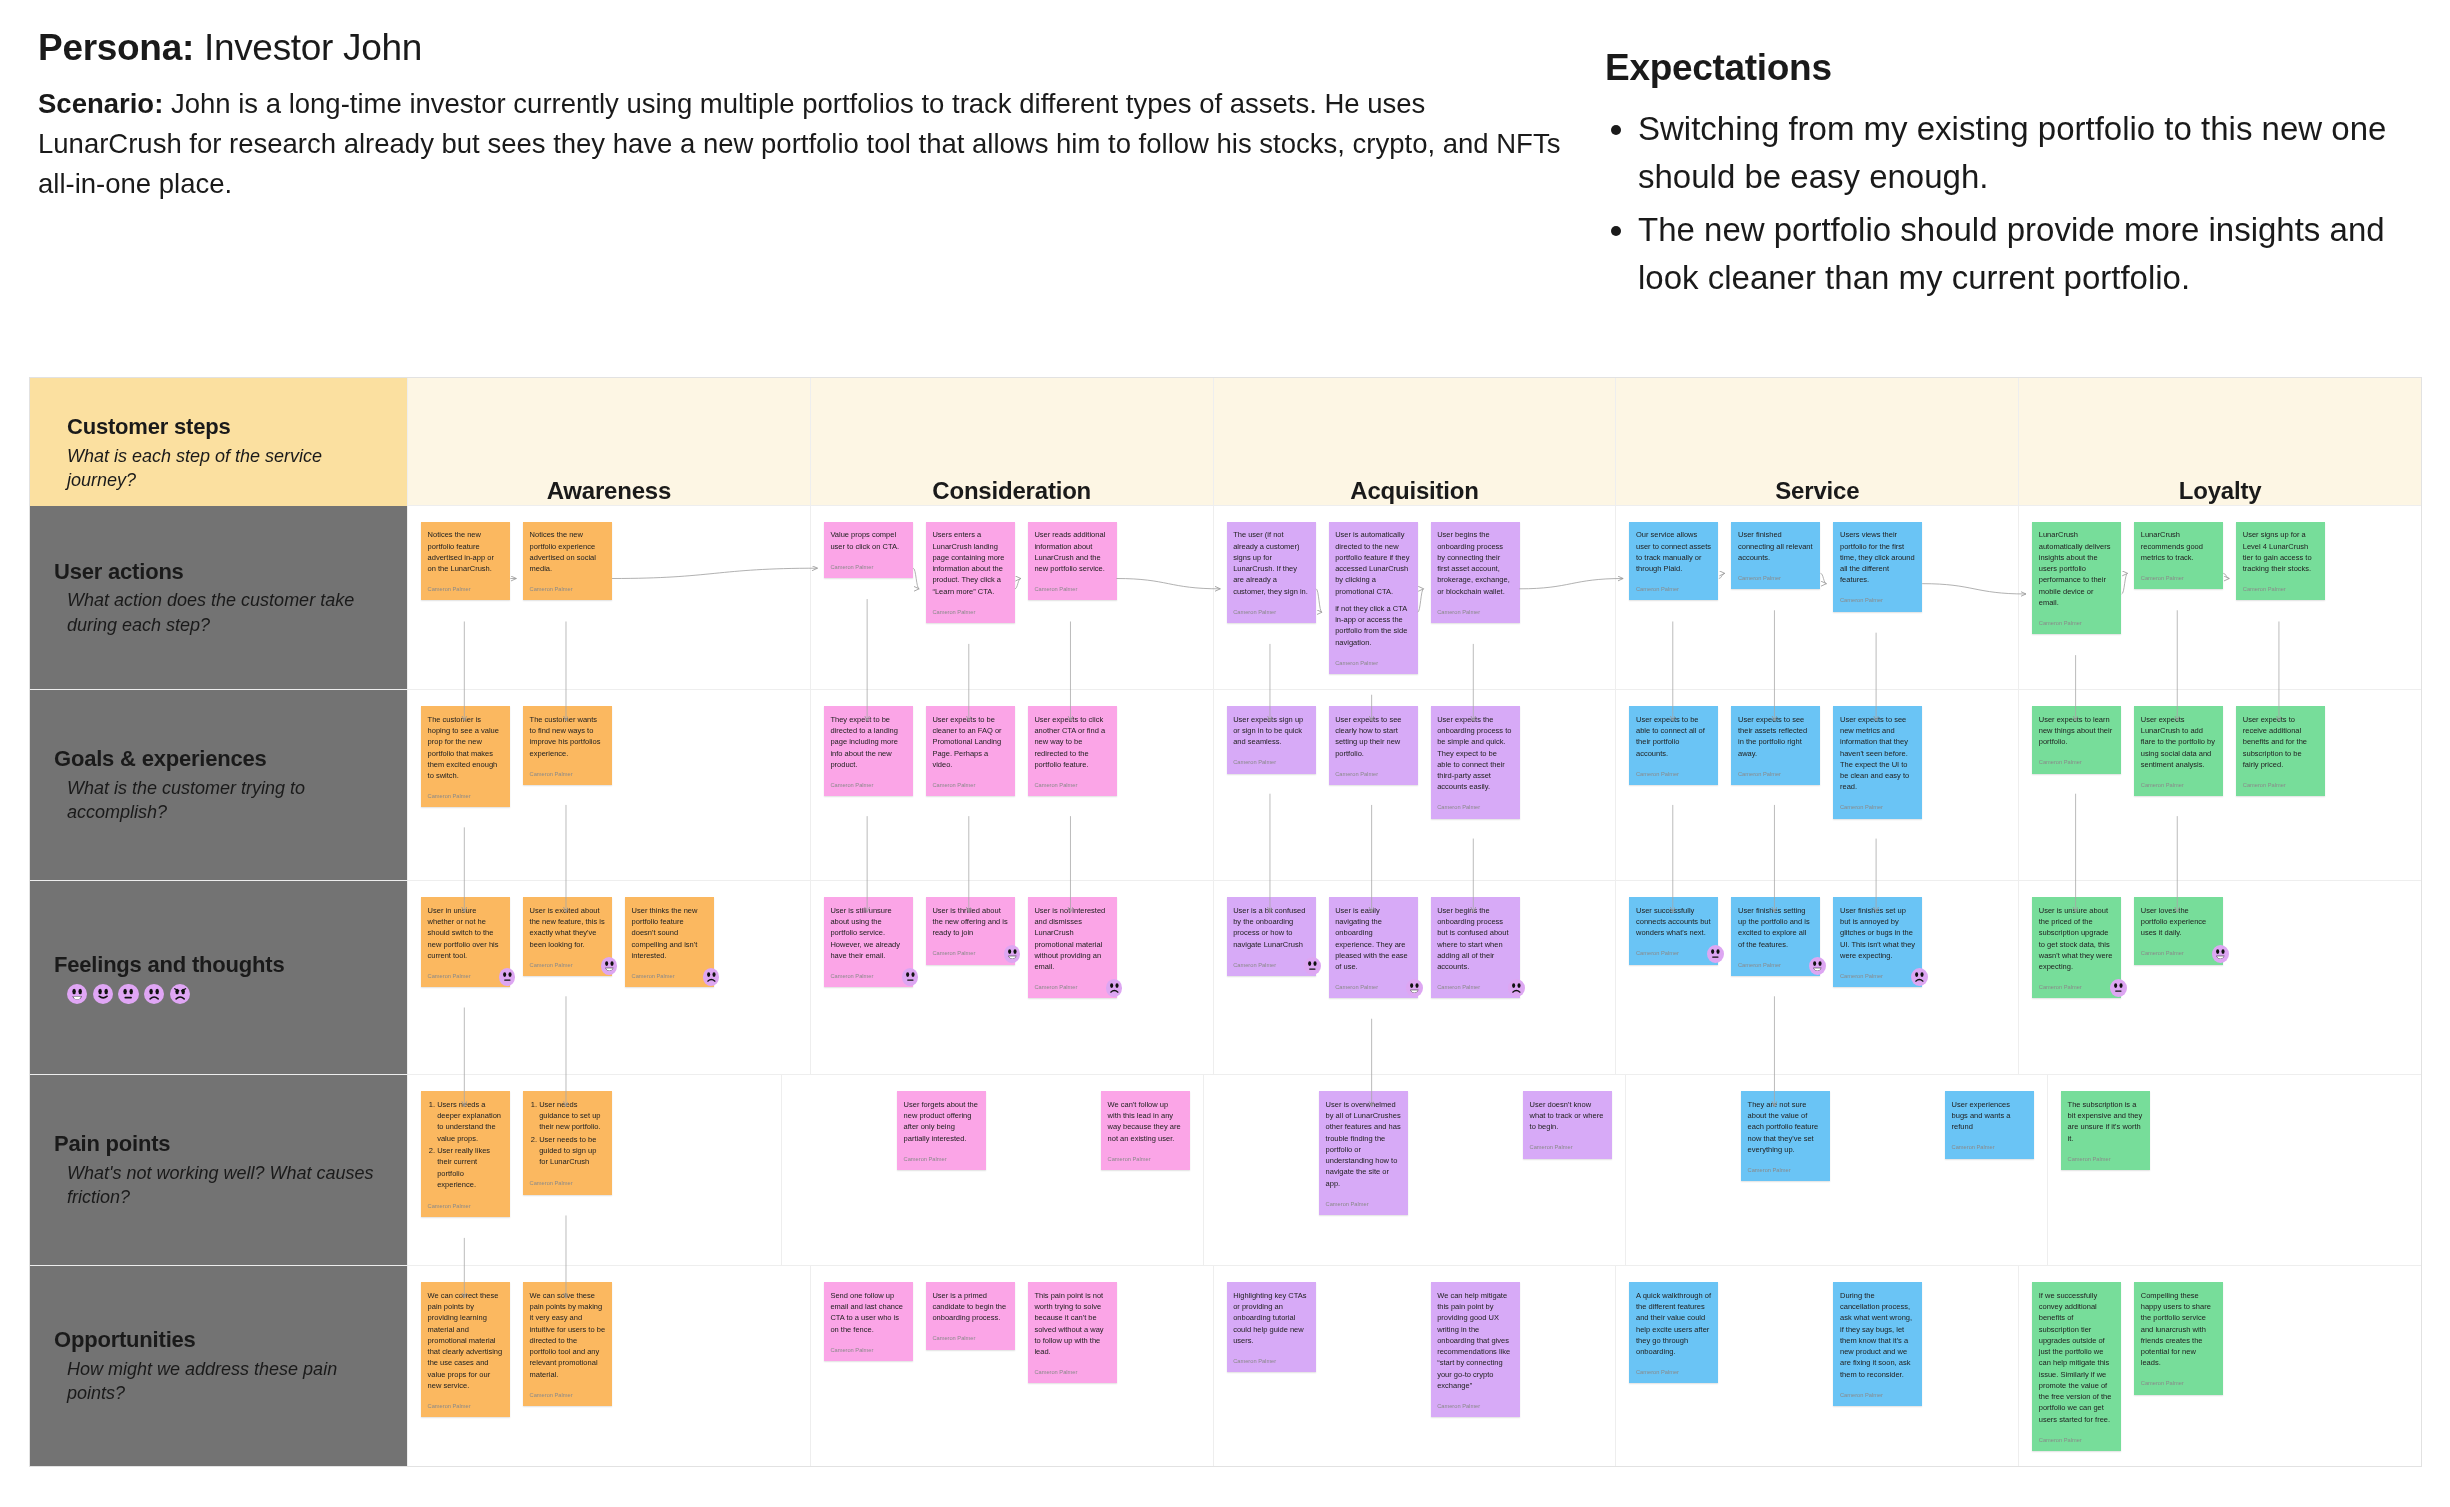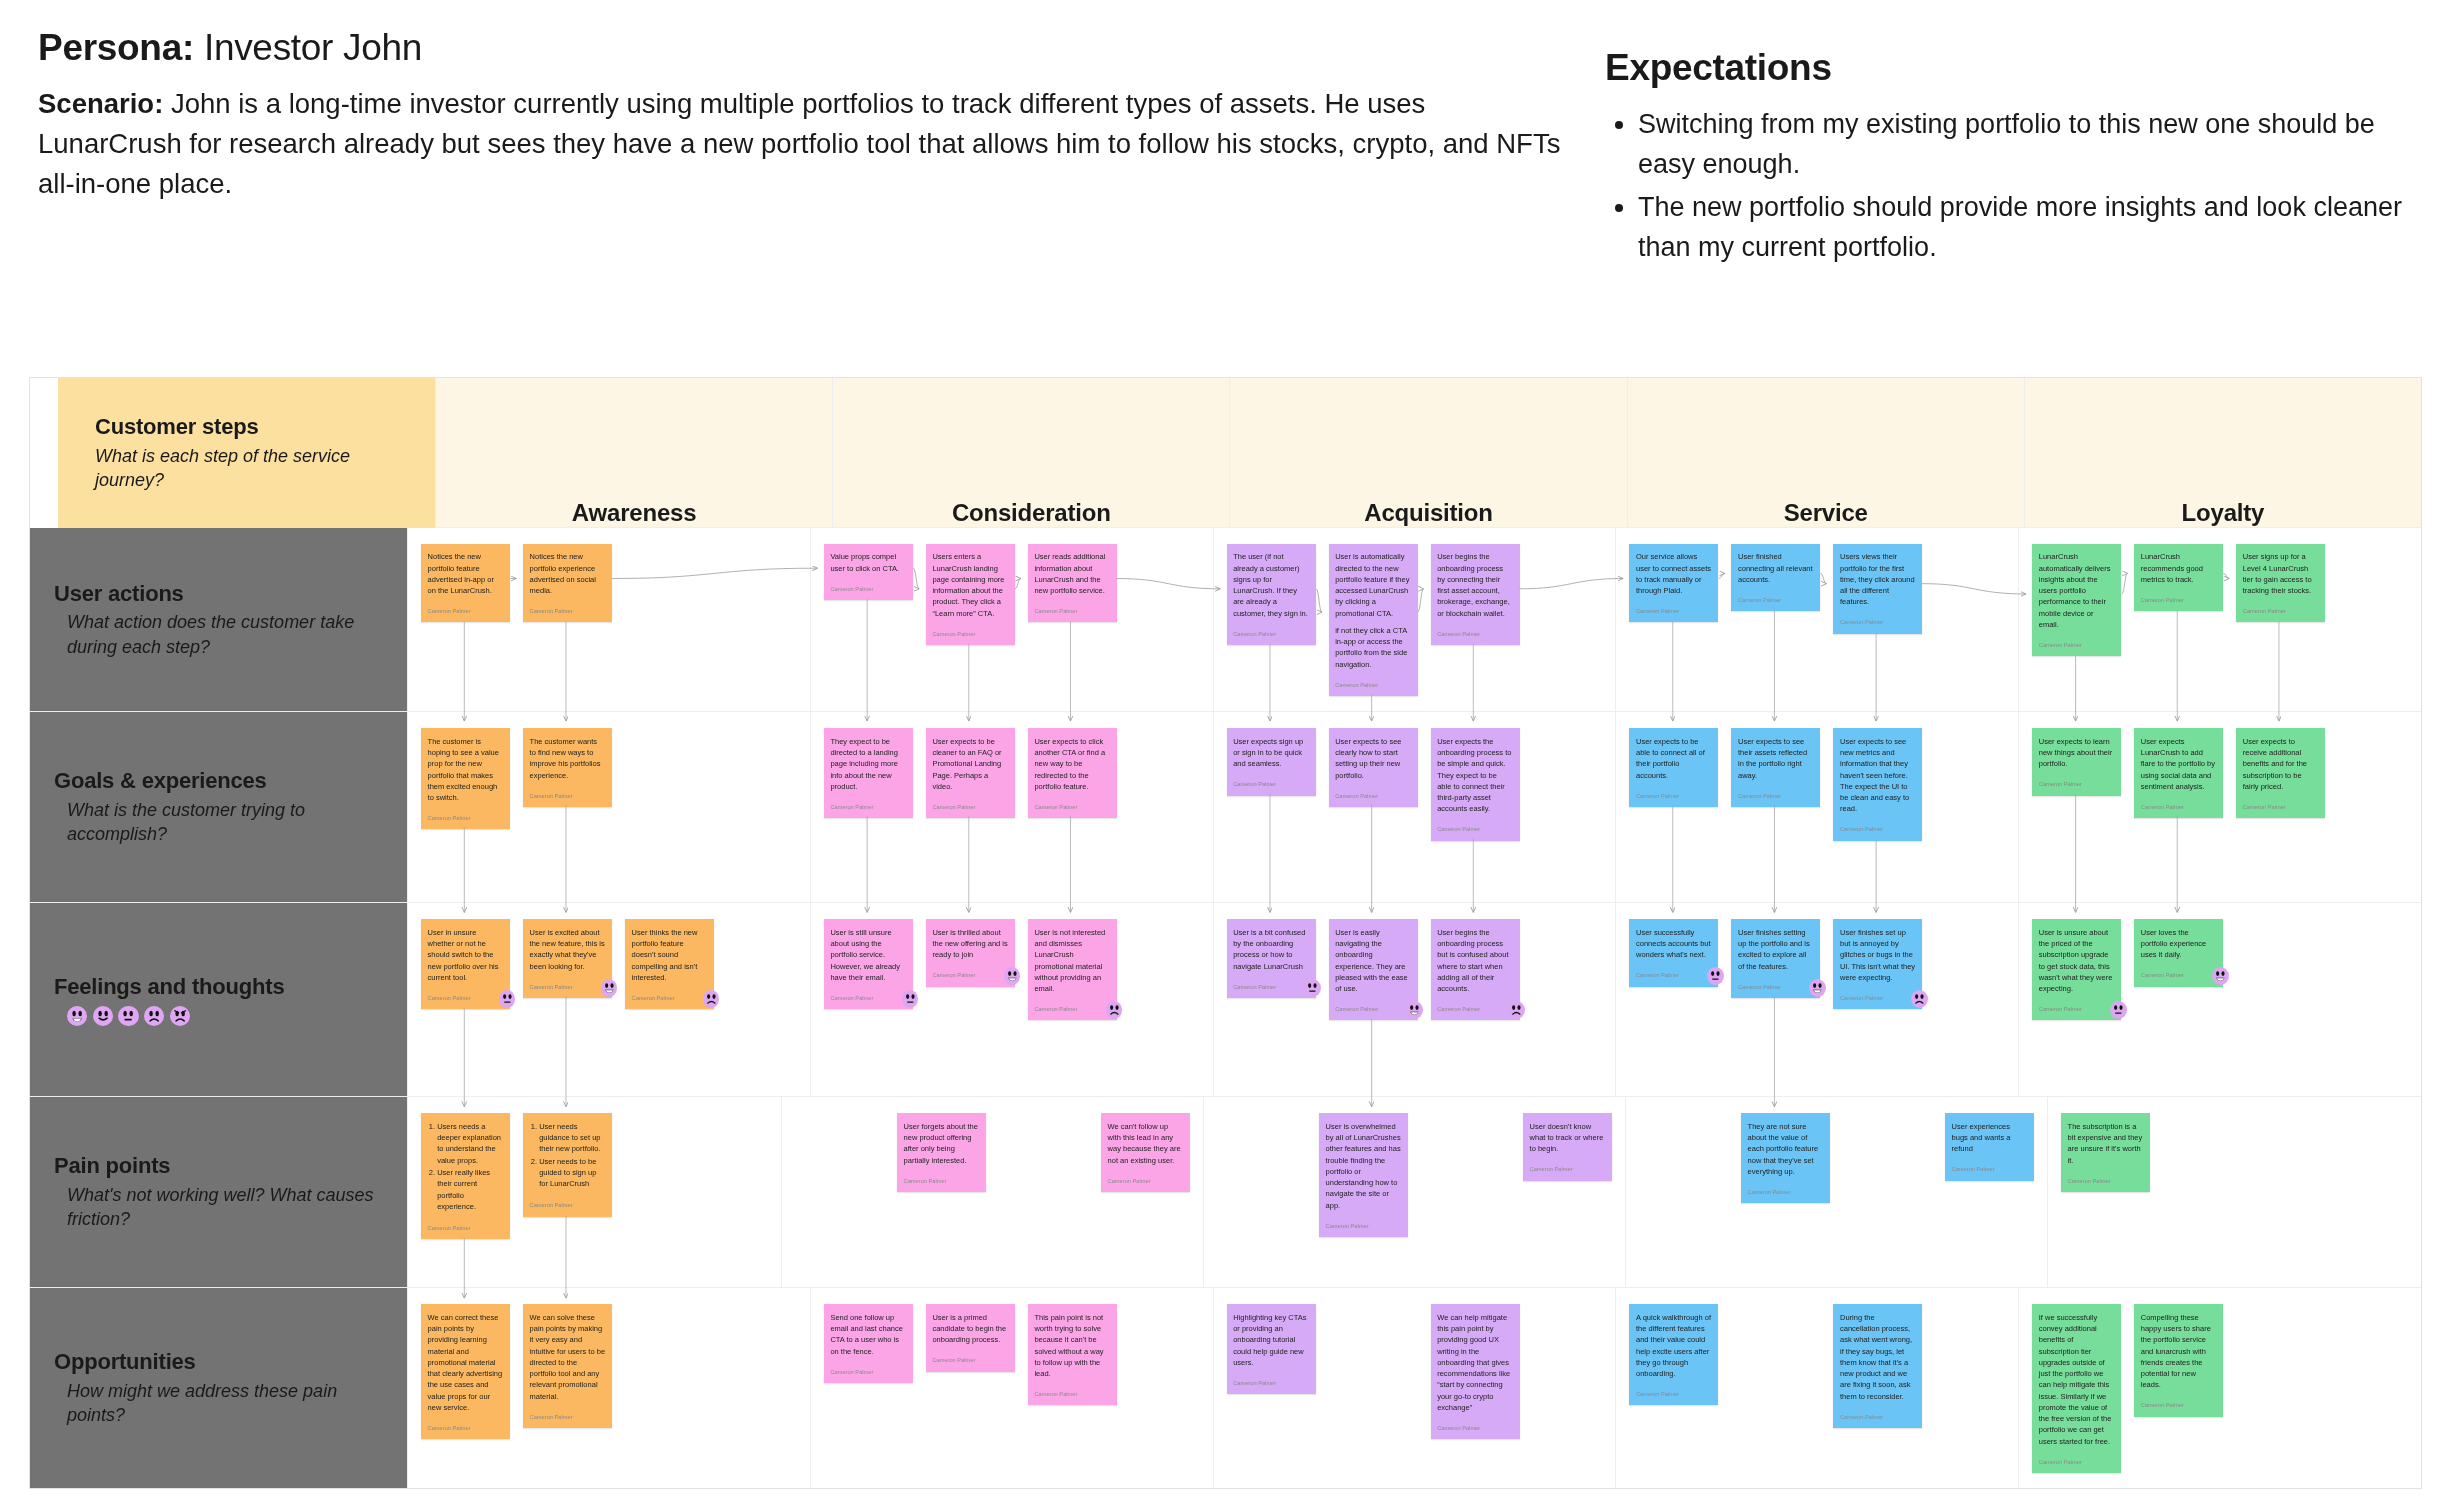--- a/index.html
+++ b/index.html
@@ -15,21 +15,21 @@
   
   .header { display: flex; padding: 28px 38px 0 38px; gap: 36px; }
   .hdr-left { width: 1531px; }
   .hdr-right { flex: 1; }
   .persona-title { font-size: 37px; font-weight: 400; letter-spacing: -0.3px; line-height: 1.1; }
   .persona-title b { font-weight: 700; }
   .scenario { font-size: 27.5px; line-height: 1.45; margin-top: 15.6px; }
   .scenario b { font-weight: 700; }
   .exp-title { font-size: 37px; font-weight: 700; letter-spacing: -0.3px; line-height: 1.1; margin-top: 20px; }
   .exp-list { margin-top: 16.7px; padding-left: 33px; }
-  .exp-list li { font-size: 27px; line-height: 1.45; margin-bottom: 4.8px; }
+  .exp-list li { font-size: 33px; line-height: 1.45; margin-bottom: 4.8px; }
 
   
   .grid {
     position: absolute;
     left: 29px; top: 377px;
     width: 2393px;
     border: 0.6px solid #e2e2e2;
     background: #ffffff;
   }
   .row { display: flex; position: relative; border-bottom: 0.6px solid #eeeeee; }
@@ -50,21 +50,21 @@
 
   
   .cols { display: flex; flex: 1; position: relative; }
   .col {
     flex: 1 1 0;
     border-left: 0.6px solid #eeeeee;
     position: relative;
   }
   .headrow .col { background: #fdf6e4; display: flex; align-items: flex-end; justify-content: center; }
   .headrow .col span { font-size: 24px; font-weight: 700; letter-spacing: -0.2px; }
-  .headrow { height: 150px; margin-left: 28px; }
+  .headrow { height: 128px; }
   .headrow .rowlabel { height: 150px; }
 
   
   .cell { display: flex; gap: 13px; padding: 15.6px 13px; align-items: flex-start; position: relative; min-height: 100%; }
   .note {
     width: 89px; flex: 0 0 89px;
     padding: 7.8px 6.6px 6.6px 6.6px;
     font-size: 7.5px;
     line-height: 1.5;
     color: #222222;

